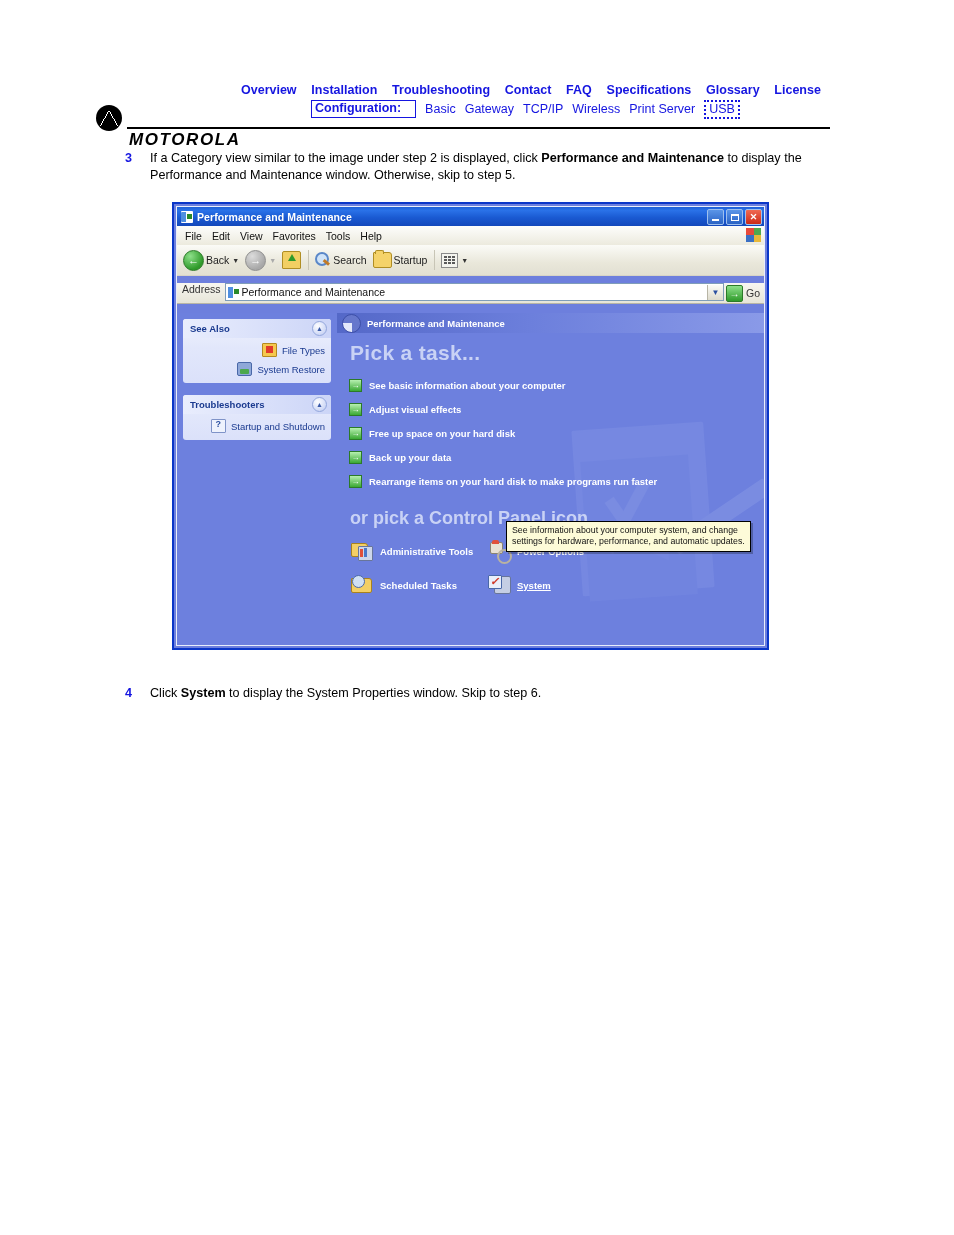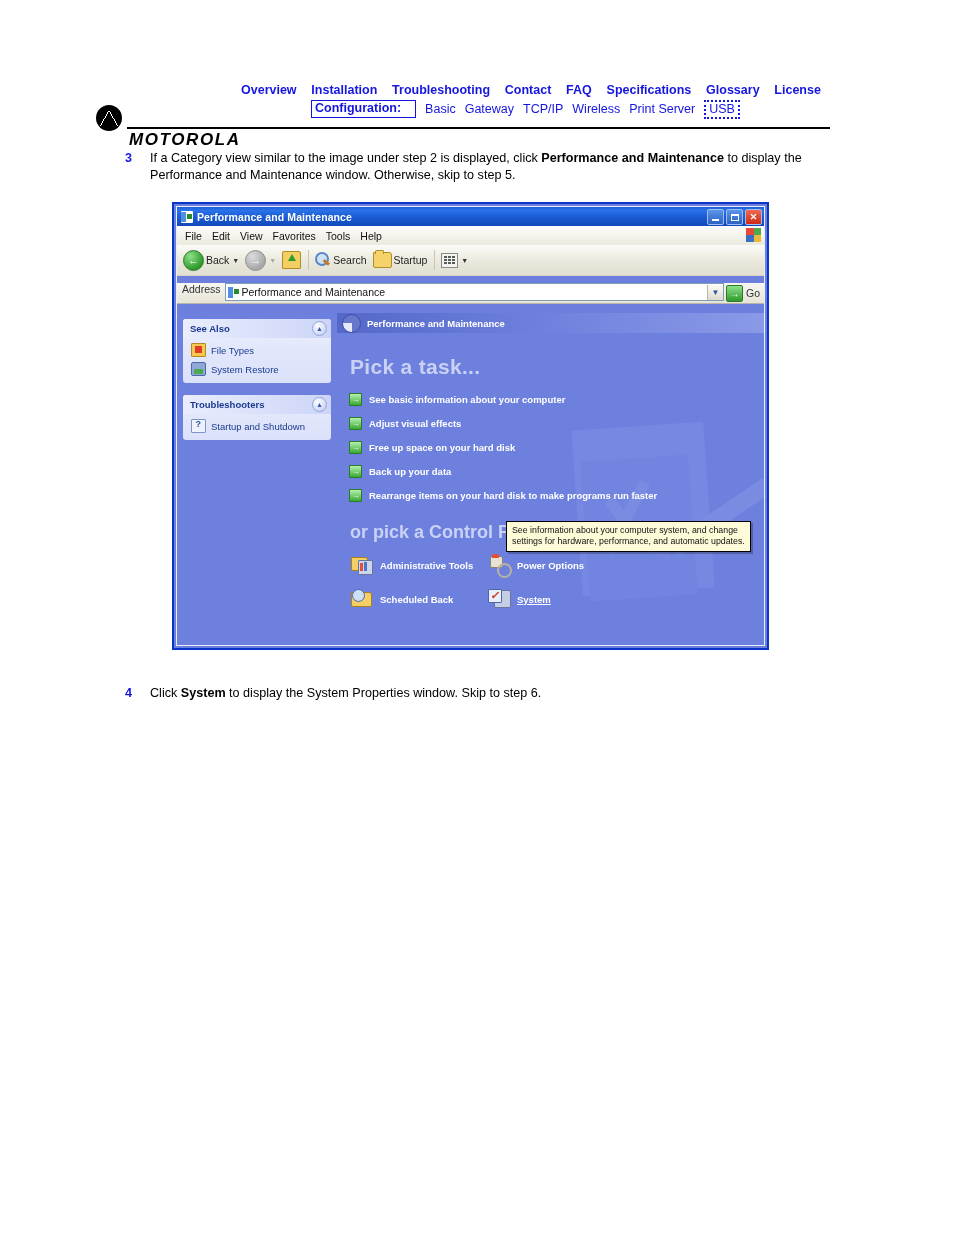--- a/index.html
+++ b/index.html
@@ -266,21 +266,21 @@
   }
   .panel-title { font-size:9.5px; font-weight:bold; color:#1a3a8f; white-space:nowrap; }
   .chev {
     width:13px;height:13px;border-radius:50%;
     background: radial-gradient(circle at 35% 30%,#fdfdff,#ccd6f5 75%);
     border:1px solid #93a6db;
     display:flex;align-items:center;justify-content:center;
     font-size:7px;color:#3a5aa8; flex:none;
   }
   .panel-body { padding: 5px 6px 7px 8px; }
-  .panel-row { display:flex; align-items:center; gap:5px; margin-bottom:5px; }
+  .panel-row { display:flex; align-items:center; gap:5px; margin-bottom:5px;justify-content:flex-end; }
   .panel-row:last-child { margin-bottom:0; }
   .panel-row .lbl { font-size:9.5px; color:#1a3a8f; white-space:nowrap; }
   .mini {
     width:13px;height:12px;flex:none;position:relative;border-radius:1px;
   }
   .mini.filetypes { background:#f5c84e; border:1px solid #b4891f; }
   .mini.filetypes::after{content:"";position:absolute;left:3px;top:2px;width:7px;height:7px;background:#e03a2a;}
   .mini.sysrestore { background:#8fa8d8; border:1px solid #4a68a8; border-radius:2px; }
   .mini.sysrestore::after{content:"";position:absolute;left:2px;top:6px;width:9px;height:5px;background:#4ca84c;border-radius:1px;}
   .mini.help { background:#eef2fd; border:1px solid #7f93c8; }
@@ -328,21 +328,21 @@
     display: flex; align-items: center; padding-left: 5px;
   }
   #main-header-icon {
     width:17px;height:17px;border-radius:50%;flex:none;margin-right:6px;
     background: conic-gradient(from 180deg, #e4e9fb 0deg 92deg, #6677cc 92deg 360deg);
     border:1px solid #3d4fa8;
   }
   #main-header-title { font-size:9.5px;font-weight:bold;color:#fff; white-space:nowrap; }
 
   #pick-task-title {
-    position:relative; margin: 22px 0 0 13px;
+    position:relative; margin: 8px 0 0 13px;
     font-size: 21px; font-weight: bold; color: #c9d2f5;
     letter-spacing: 0.3px;
   }
   #task-list { position:relative; margin: 14px 0 0 12px; }
   .task-row { display:flex; align-items:center; gap:7px; margin-bottom:11px; }
   .task-arrow {
     width:11px;height:11px;flex:none;
     background: linear-gradient(to bottom,#b6f0b0,#3aa833);
     border:1px solid #2b7a28;
     display:flex;align-items:center;justify-content:center;
@@ -607,21 +607,21 @@
           <span class="cp-label">Administrative Tools</span>
         </div>
         <div class="cp-item">
           <span class="cpicon ico-power">
                 <i></i>
               </span>
           <span class="cp-label">Power Options</span>
         </div>
         <div class="cp-item">
           <span class="cpicon ico-sched"></span>
-          <span class="cp-label">Scheduled Back</span>
+          <span class="cp-label">Scheduled Tasks</span>
         </div>
         <div class="cp-item">
           <span class="cpicon ico-system">
                 <i>✓</i>
               </span>
           <span class="cp-label link">System</span>
         </div>
       </div>
 
       <div id="tooltip">

